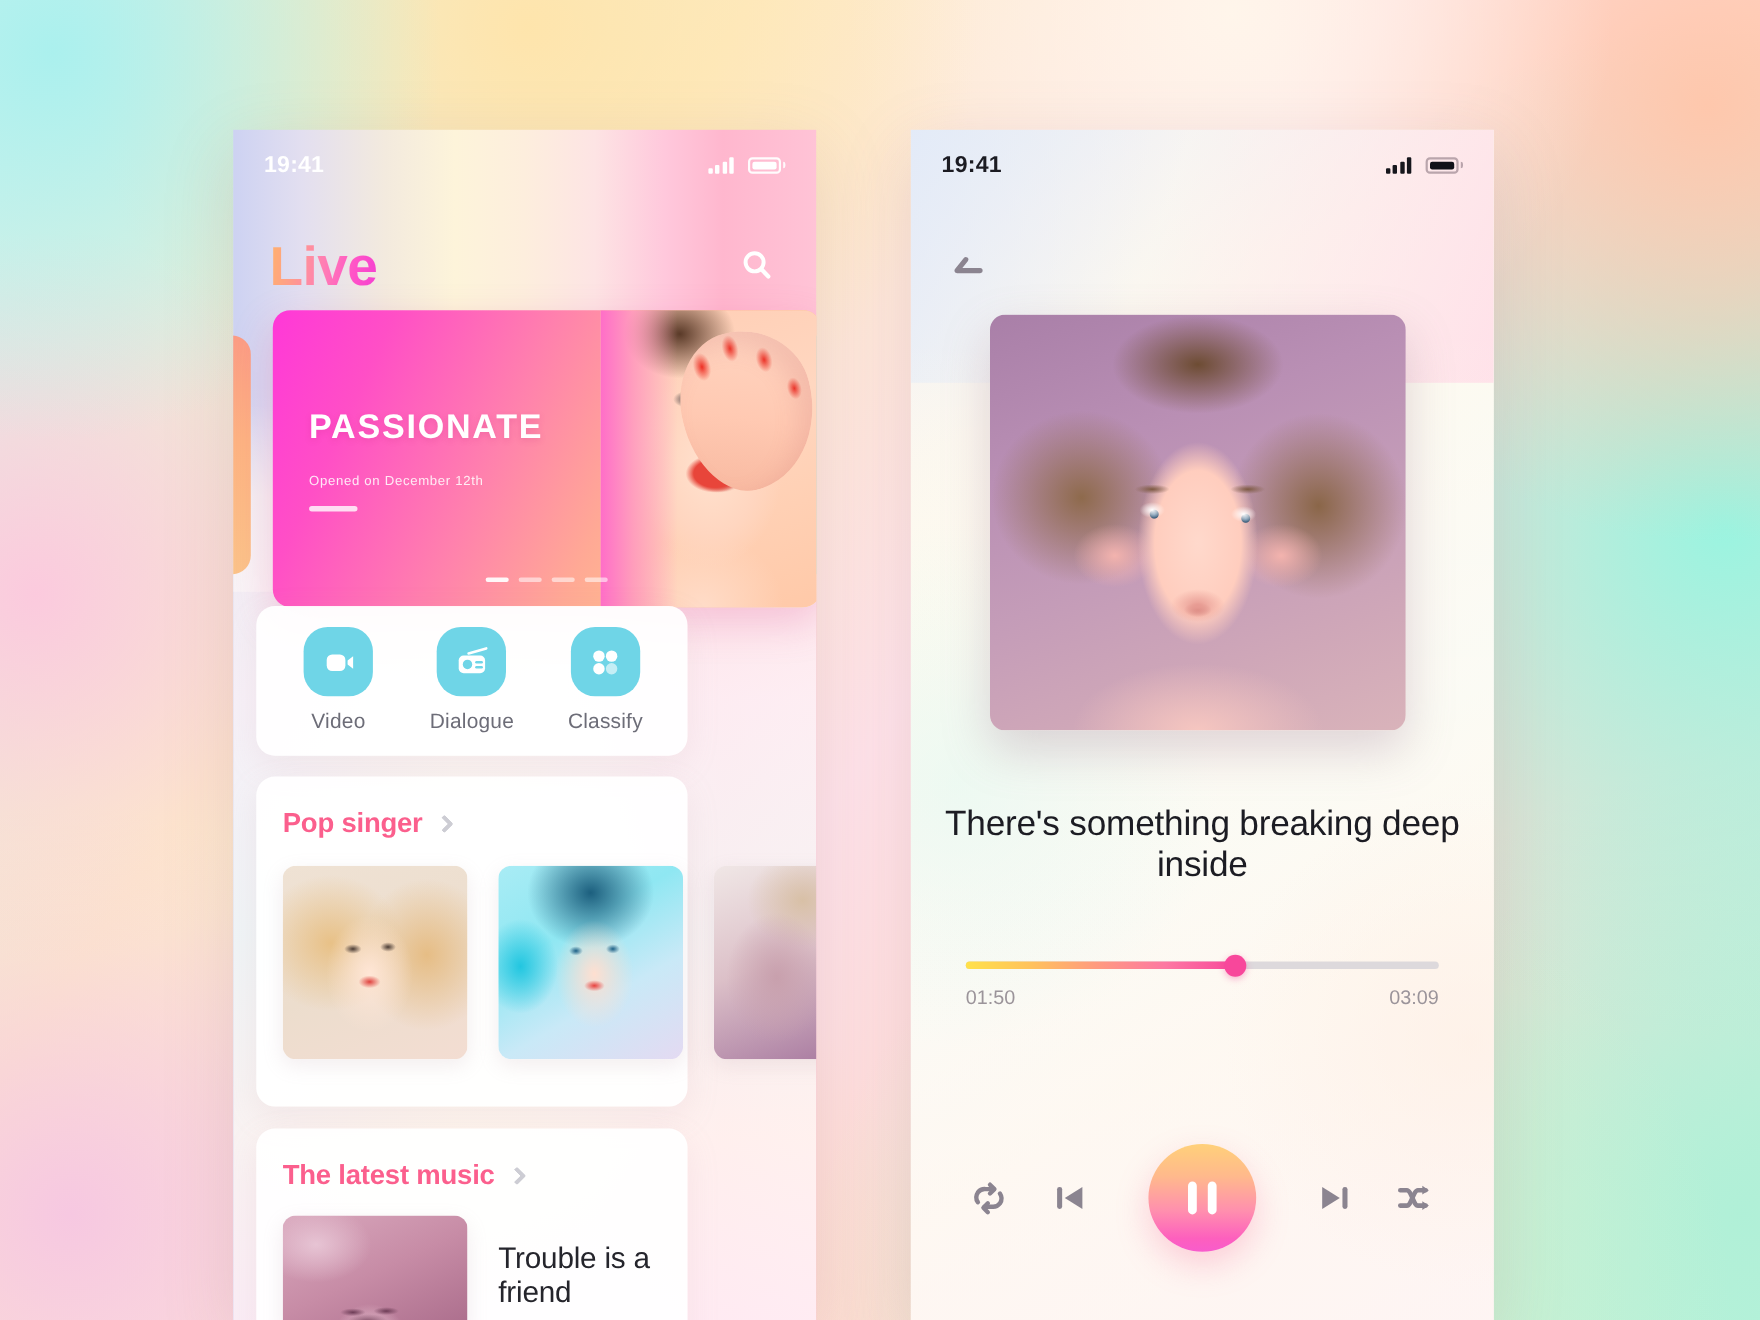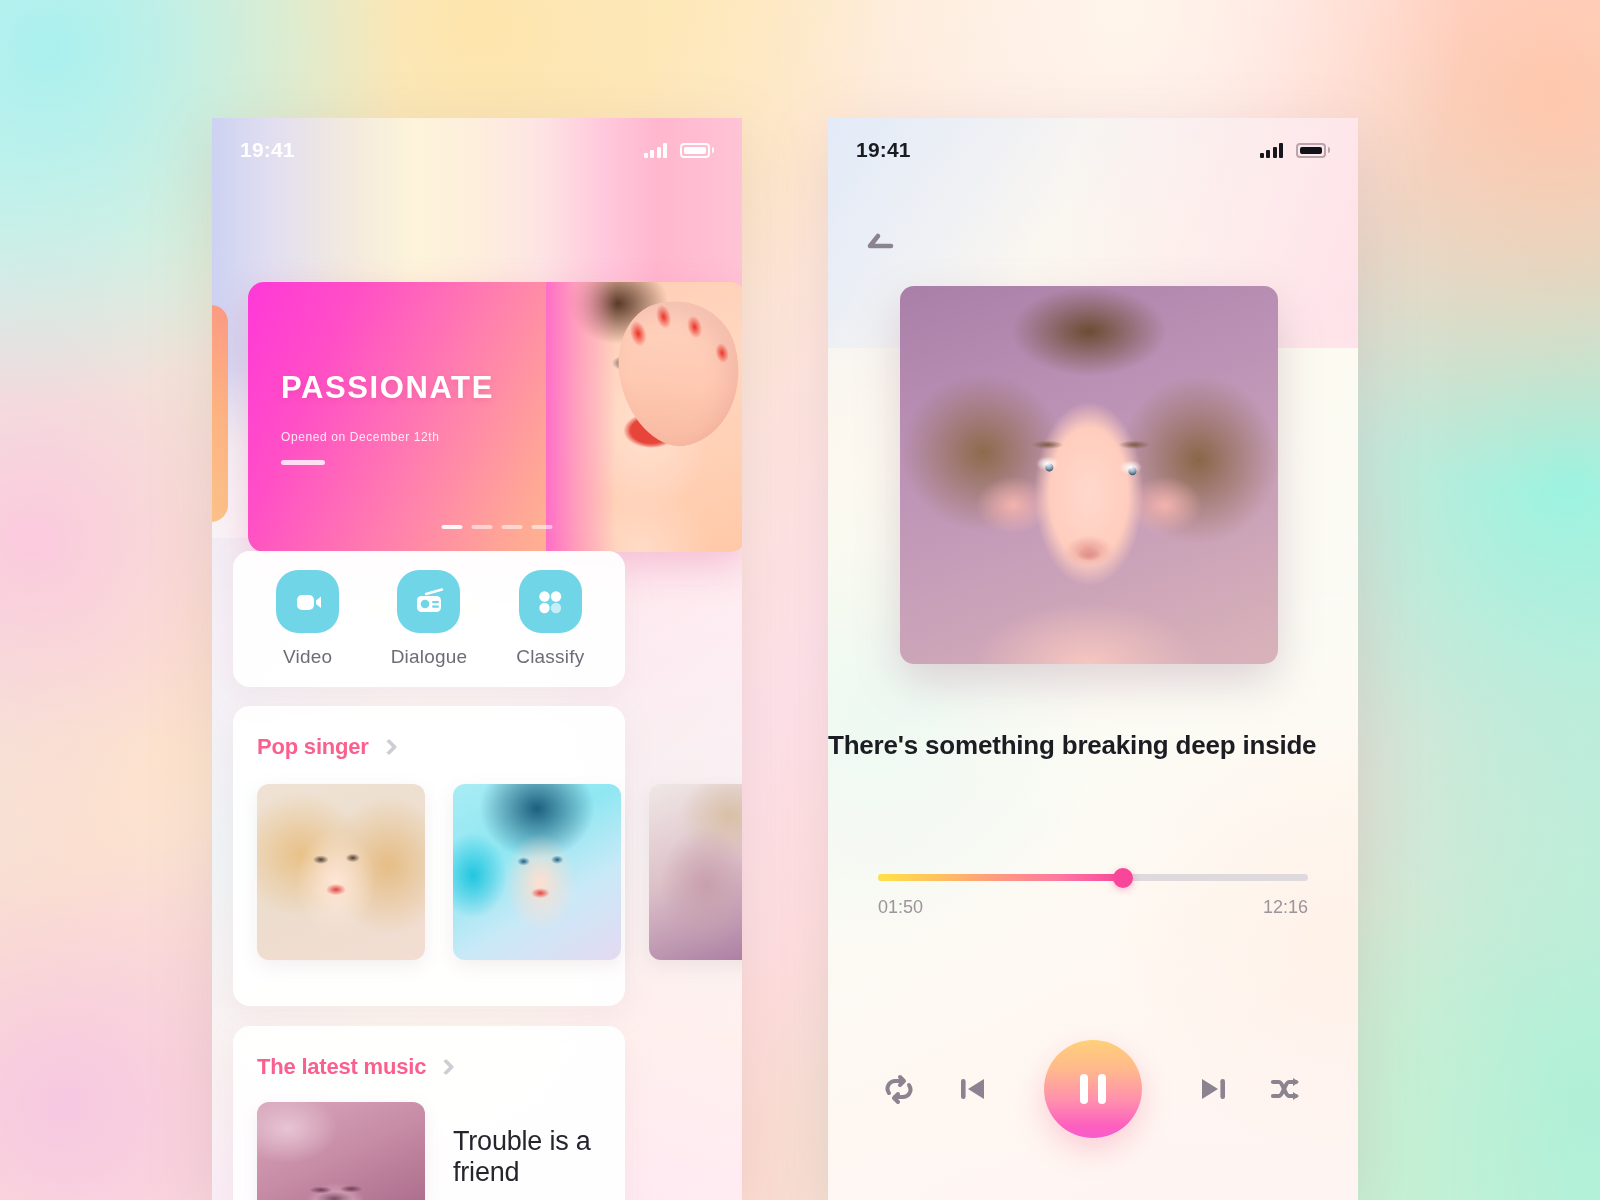--- a/index.html
+++ b/index.html
@@ -180,21 +180,21 @@
   .qa-icon {
     width:63px; height:63px; border-radius:22px;
     background:#6fd5e7;
     display:flex; align-items:center; justify-content:center;
   }
   .qa-label { font-size:19px; color:#6d6d78; letter-spacing:.2px; }
 
   
   #pop-singer { top:588px; height:300px; padding:28px 0 0 0; }
   .sec-head { display:flex; align-items:center; gap:14px; padding:0 24px; }
-  .sec-title { font-size:22px; font-weight:bold; color:#fb5f8d; letter-spacing:-.2px; }
+  .sec-title { font-size:25px; font-weight:bold; color:#fb5f8d; letter-spacing:-.2px; }
   .chev {
     width:12px; height:12px; border-top:4px solid #cdcdd4; border-right:4px solid #cdcdd4;
     transform:rotate(45deg); border-radius:2px;
   }
   #singer-strip { display:flex; gap:28px; padding:24px 0 0 24px; }
   .singer-thumb {
     flex:0 0 auto; width:168px; height:176px; border-radius:12px; overflow:hidden;
     box-shadow:0 6px 18px rgba(180,150,160,.16); position:relative;
   }
   .st1 {
@@ -289,22 +289,22 @@
       radial-gradient(ellipse 52px 40px at 30% 58%, #f3b3ae 0%, rgba(243,179,174,0) 72%),
       radial-gradient(ellipse 52px 40px at 70% 58%, #f3b3ae 0%, rgba(243,179,174,0) 72%),
       radial-gradient(ellipse 120px 116px at 22% 44%, #8e6a4c 0%, rgba(142,106,76,0) 68%),
       radial-gradient(ellipse 118px 124px at 79% 46%, #8a6648 0%, rgba(138,102,72,0) 68%),
       radial-gradient(ellipse 108px 62px at 50% 12%, #6d4c33 0%, rgba(109,76,51,0) 72%),
       radial-gradient(ellipse 150px 80px at 50% 100%, #f6c6c0 0%, rgba(246,198,192,0) 76%),
       linear-gradient(160deg,#a97fa8 0%,#b98fb4 30%,#c49cb8 55%,#cfa7b8 78%,#d9b3ba 100%);
   }
 
   #lyric-main {
-    position:absolute; left:0; top:612px; width:100%; 
-    font-size:26px; font-weight:bold; color:#1c1c23; letter-spacing:-.2px; z-index:4;
+    position:absolute; left:0; top:612px; width:100%; text-align:center;
+    font-size:32px; font-weight:normal; color:#1c1c23; letter-spacing:-.2px; z-index:4;
   }
   #lyric-sub {
     position:absolute; left:0; top:656px; width:100%; text-align:center;
     font-size:19px; color:#9b9199; letter-spacing:.1px; z-index:4;
   }
 
   #progress-wrap { position:absolute; left:50px; top:756px; width:430px; z-index:4; }
   #track-bar { position:relative; height:7px; border-radius:4px; background:#ddd9dc; }
   #track-fill {
     position:absolute; left:0; top:0; height:7px; border-radius:4px;
@@ -350,20 +350,29 @@
         </span>
       <span class="batt-wrap">
         <span class="batt">
             <span></span>
           </span>
           <span class="batt-nub"></span>
       </span>
     </div>
   </div>
 
+  <div id="live-header">
+    <div id="live-title">Live</div>
+    <div id="search-btn">
+      <svg width="34" height="34" viewBox="0 0 34 34">
+        <circle cx="14" cy="13.5" r="8.2" fill="none" stroke="#ffffff" stroke-width="3.6"></circle>
+        <line x1="20.4" y1="20" x2="26.5" y2="26.4" stroke="#ffffff" stroke-width="3.8" stroke-linecap="round"></line>
+      </svg>
+    </div>
+  </div>
 
   <div id="carousel">
     <div class="peek" id="peek-left"></div>
     <div class="peek" id="peek-right"></div>
 
     <div id="banner">
       <div id="banner-photo">
         <div class="face"></div>
         <div class="hand"></div>
         <div class="fade"></div>
@@ -475,21 +484,21 @@
 
   <div id="lyric-main">There's something breaking deep inside</div>
 
   <div id="progress-wrap">
     <div id="track-bar">
       <div id="track-fill" style="width: 57%;"></div>
       <div id="track-thumb-knob" style="left: 57%;"></div>
     </div>
     <div id="times">
       <span>01:50</span>
-      <span>12:16</span>
+      <span>03:09</span>
     </div>
   </div>
 
   <div id="controls">
     <div class="ctrl">
       <svg width="40" height="34" viewBox="0 0 40 34">
         <path d="M10 21 a8 8 0 0 1 0-9 a8 8 0 0 1 7-3 h7" fill="none" stroke="#8b8490" stroke-width="4" stroke-linecap="round"></path>
         <path d="M30 13 a8 8 0 0 1 0 9 a8 8 0 0 1 -7 3 h-7" fill="none" stroke="#8b8490" stroke-width="4" stroke-linecap="round"></path>
         <path d="M21 5 l4 4 l-4 4" fill="none" stroke="#8b8490" stroke-width="4" stroke-linecap="round" stroke-linejoin="round"></path>
         <path d="M19 22 l-4 4 l4 4" fill="none" stroke="#8b8490" stroke-width="4" stroke-linecap="round" stroke-linejoin="round"></path>

